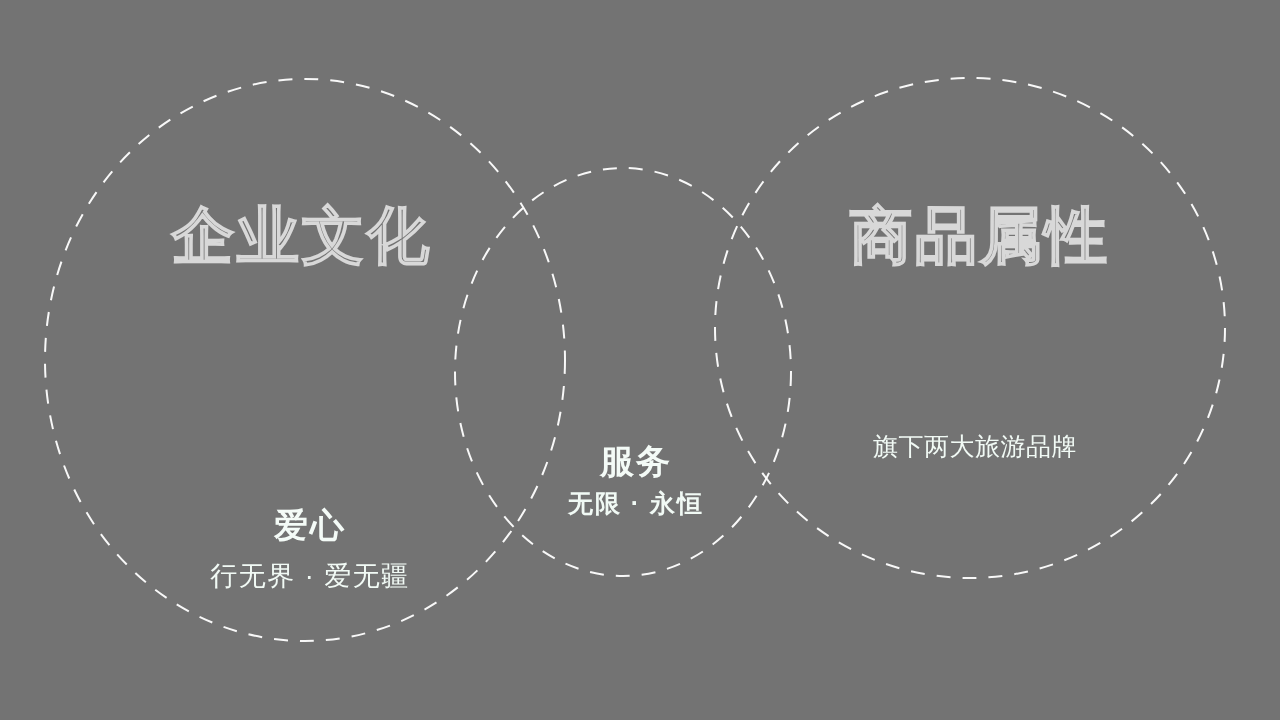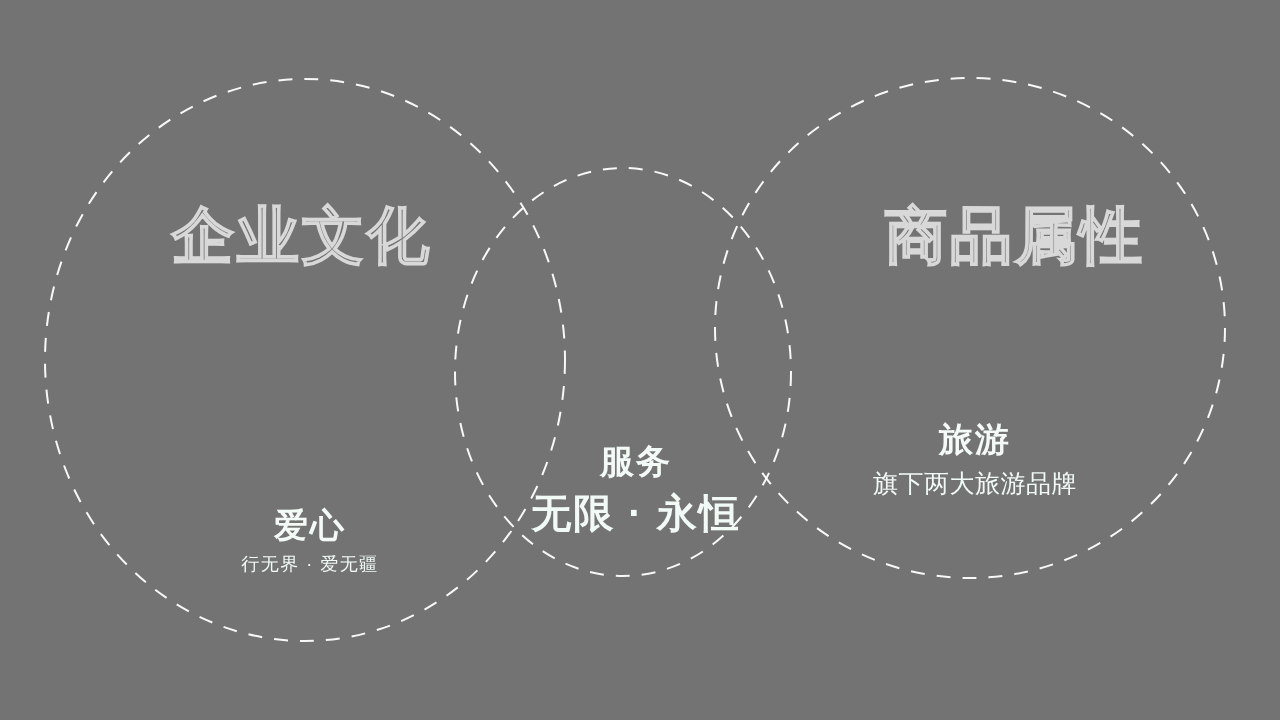--- a/index.html
+++ b/index.html
@@ -41,21 +41,21 @@
     font-weight: 700;
     letter-spacing: 3px;
     line-height: 1;
     color: transparent;
     -webkit-text-stroke: 1.6px rgba(255,255,255,0.72);
     text-stroke: 1.6px rgba(255,255,255,0.72);
     white-space: nowrap;
     user-select: none;
   }
   #ghost-left  { left: 172px; top: 205px; }
-  #ghost-right { left: 885px; top: 205px; }
+  #ghost-right { left: 850px; top: 205px; }
 
   
   #main-title {
     position: absolute;
     left: 0;
     top: 316px;
     width: 1280px;
     text-align: center;
     font-size: 62px;
     font-weight: 700;
@@ -75,37 +75,37 @@
   }
   .cluster .headline {
     font-size: 34px;
     font-weight: 700;
     letter-spacing: 2px;
     line-height: 1.25;
     color: #f4fbf7;
     white-space: nowrap;
   }
   .cluster .subline {
-    font-size: 18px;
+    font-size: 27px;
     font-weight: 400;
     letter-spacing: 1.5px;
     line-height: 1.3;
     color: #f1faf5;
     white-space: nowrap;
-    margin-top: 6px;
+    margin-top: 12px;
   }
 
   
   #cluster-culture { left: 150px; top: 504px; width: 320px; }
 
   
   #cluster-service { left: 496px; top: 440px; width: 280px; }
   #cluster-service .subline {
     font-weight: 700;
-    font-size: 40px;
+    font-size: 25px;
     letter-spacing: 2px;
     margin-top: 4px;
   }
 
   
   #cluster-product { left: 830px; top: 418px; width: 290px; }
   #cluster-product .subline {
     font-size: 25px;
     letter-spacing: 0.5px;
   }
@@ -132,18 +132,17 @@
       <div class="headline">爱心</div>
       <div class="subline">行无界 · 爱无疆</div>
     </div>
 
     <div class="cluster" id="cluster-service">
       <div class="headline">服务</div>
       <div class="subline">无限 · 永恒</div>
     </div>
 
     <div class="cluster" id="cluster-product">
-      <div class="headline">旅游</div>
       <div class="subline">旗下两大旅游品牌</div>
     </div>
 
   </div>
 </div>
 
 </body></html>

